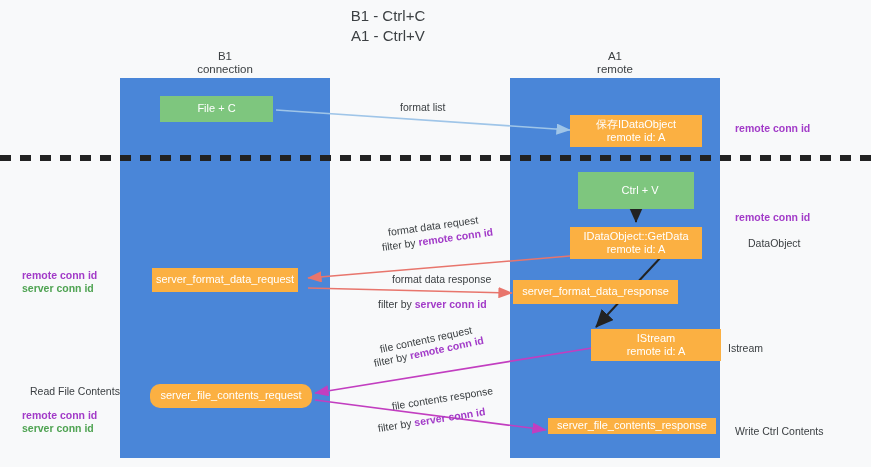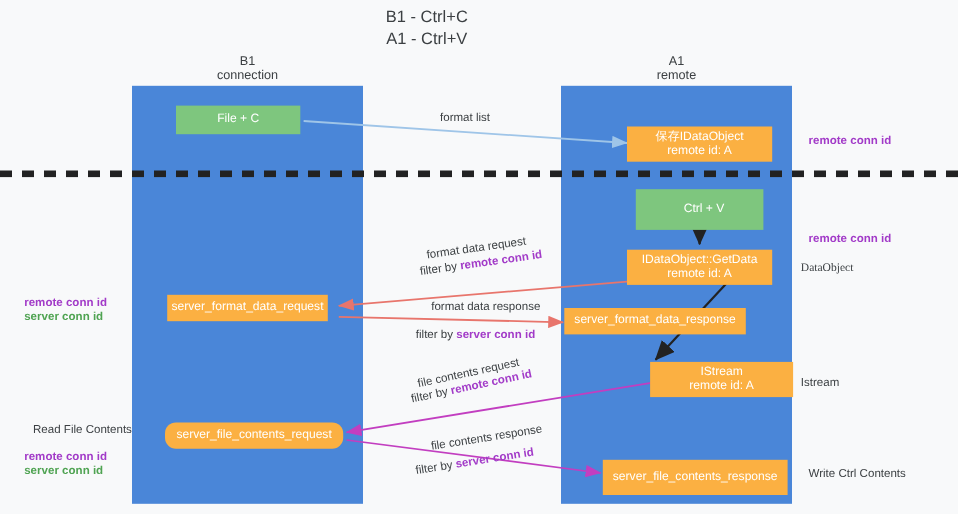--- a/index.html
+++ b/index.html
@@ -104,21 +104,21 @@
 
   <div class="box orange" style="left:591px;top:329px;width:130px;height:32px;">
     <span>IStream</span>
     <span>remote id: A</span>
   </div>
 
   <div class="box orange" style="left:150px;top:384px;width:162px;height:24px;border-radius:10px;">
     <span>server_file_contents_request</span>
   </div>
 
-  <div class="box orange" style="left:548px;top:418px;width:168px;height:32px;">
+  <div class="box orange" style="left:548px;top:418px;width:168px;height:16px;">
     <span>server_file_contents_response</span>
   </div>
 
   <div class="lbl" style="left:400px;top:101px;">
     <span>format list</span>
   </div>
 
   <div class="lbl rot-a" style="left:388px;top:226px;">
     <span>format data request</span>
   </div>
@@ -142,21 +142,21 @@
 
   <div class="lbl rot-c" style="left:392px;top:400px;">
     <span>file contents response</span>
   </div>
   <div class="lbl rot-c" style="left:378px;top:422px;">
     <span>filter by </span><span class="pu">server conn id</span>
   </div>
 
   <div class="side" style="left:735px;top:122px;color:#a23bc8;font-weight:bold;">remote conn id</div>
   <div class="side" style="left:735px;top:211px;color:#a23bc8;font-weight:bold;">remote conn id</div>
-  <div class="side" style="left:728px;top:237px;font-family:Liberation Serif, serif;">DataObject</div>
+  <div class="side" style="left:748px;top:237px;">DataObject</div>
   <div class="side" style="left:728px;top:342px;">Istream</div>
   <div class="side" style="left:735px;top:425px;">Write Ctrl Contents</div>
 
   <div class="side" style="left:22px;top:269px;color:#a23bc8;font-weight:bold;">remote conn id</div>
   <div class="side" style="left:22px;top:282px;color:#4fa352;font-weight:bold;">server conn id</div>
   <div class="side" style="left:30px;top:385px;">Read File Contents</div>
   <div class="side" style="left:22px;top:409px;color:#a23bc8;font-weight:bold;">remote conn id</div>
   <div class="side" style="left:22px;top:422px;color:#4fa352;font-weight:bold;">server conn id</div>
 
 </div>

